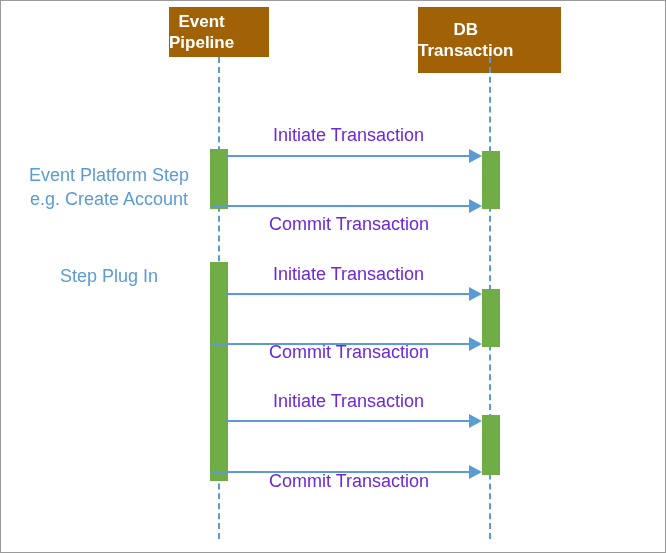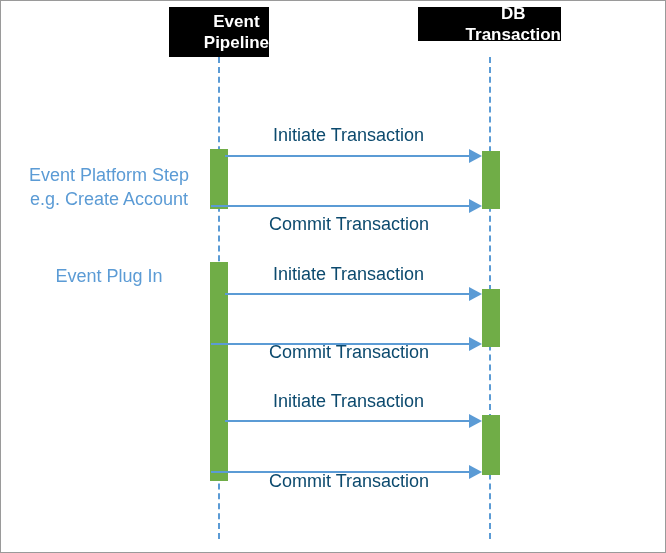--- a/index.html
+++ b/index.html
@@ -14,29 +14,29 @@
     background: #ffffff;
     border: 1px solid #9a9a9a;
     box-sizing: border-box;
     overflow: hidden;
     font-family: "Liberation Sans", sans-serif;
   }
 
   
   .participant {
     position: absolute;
-    background: #000000;
+    background: #a16207;
     color: #ffffff;
     font-weight: bold;
     font-size: 17px;
     line-height: 21px;
     text-align: center;
     display: flex;
     align-items: center;
-    justify-content: flex-end;
+    justify-content: flex-start;
     box-sizing: border-box;
   }
   .participant .pname { white-space: pre-line; }
 
   
   .lifeline {
     position: absolute;
     width: 0;
     border-left: 2px dashed #5B9BD5;
   }
@@ -56,21 +56,21 @@
   .arrowhead {
     position: absolute;
     width: 0;
     height: 0;
     border-top: 7px solid transparent;
     border-bottom: 7px solid transparent;
     border-left: 13px solid #5B9BD5;
   }
   .msg-label {
     position: absolute;
-    color: #0c4a6e;
+    color: #6d28d9;
     font-size: 18px;
     line-height: 22px;
     white-space: nowrap;
   }
 
   
   .side-label {
     position: absolute;
     color: #5B9BD5;
     font-size: 18px;
@@ -82,42 +82,42 @@
 </head>
 <body>
 
 <div id="canvas">
 
   <div class="participant" style="left:168px; top:6px; width:100px; height:50px;">
     <span class="pname">Event
 Pipeline</span>
   </div>
 
-  <div class="participant" style="left:417px; top:6px; width:143px; height:34px;">
+  <div class="participant" style="left:417px; top:6px; width:143px; height:66px;">
     <span class="pname">DB
 Transaction</span>
   </div>
 
   <div class="lifeline" style="left:217px; top:56px; height:482px;"></div>
   <div class="lifeline" style="left:488px; top:56px; height:482px;"></div>
 
   <div class="activation" style="left:209px; top:148px; width:18px; height:60px;"></div>
 
   <div class="activation" style="left:481px; top:150px; width:18px; height:58px;"></div>
 
   <div class="activation" style="left:209px; top:261px; width:18px; height:219px;"></div>
 
   <div class="activation" style="left:481px; top:288px; width:18px; height:58px;"></div>
 
   <div class="activation" style="left:481px; top:414px; width:18px; height:60px;"></div>
 
   <div class="side-label" style="left:14px; top:162px; width:188px;">Event Platform Step
 e.g. Create Account</div>
 
-  <div class="side-label" style="left:14px; top:263px; width:188px;">Event Plug In</div>
+  <div class="side-label" style="left:14px; top:263px; width:188px;">Step Plug In</div>
 
   <div class="msg-label" style="left:272px; top:123px;">Initiate Transaction</div>
   <div class="msg-line" style="left:224px; top:154px; width:252px;"></div>
   <div class="arrowhead" style="left:468px; top:148px;"></div>
 
   <div class="msg-line" style="left:210px; top:204px; width:266px;"></div>
   <div class="arrowhead" style="left:468px; top:198px;"></div>
   <div class="msg-label" style="left:268px; top:212px;">Commit Transaction</div>
 
   <div class="msg-label" style="left:272px; top:262px;">Initiate Transaction</div>

